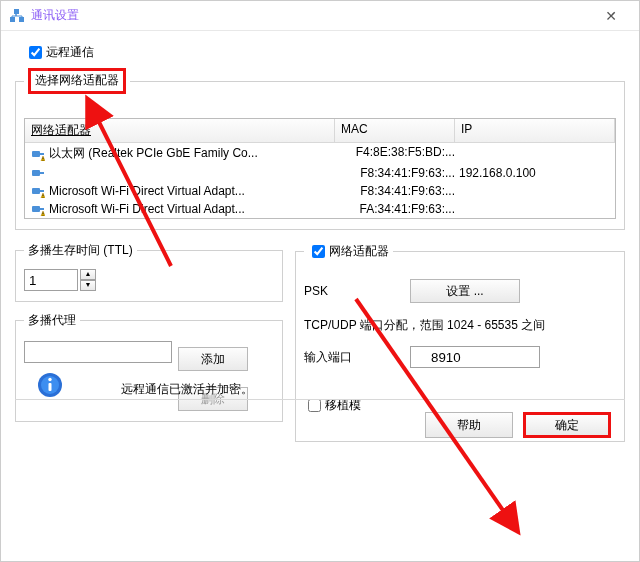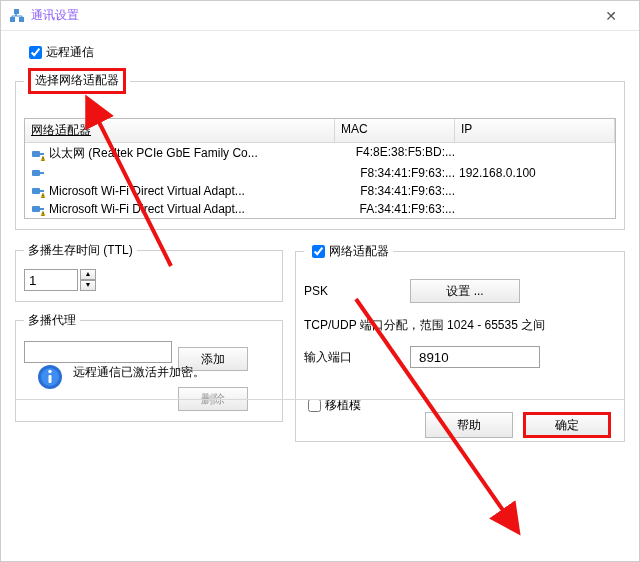--- a/index.html
+++ b/index.html
@@ -38,23 +38,23 @@
   .spin-btns { display: flex; flex-direction: column; margin-left: 2px; }
   .spin-btn { width: 16px; height: 11px; border: 1px solid #a0a0a0; background: linear-gradient(#fdfdfd,#e8e8e8); font-size: 7px; line-height: 7px; text-align: center; cursor: pointer; }
   .proxy-fs { margin-top: 10px; min-height: 98px; }
   .proxy-input { width: 148px; height: 22px; border: 1px solid #a0a0a0; background: #fff; margin-top: 6px; display: inline-block; vertical-align: top; }
   .btn { width: 70px; height: 24px; border: 1px solid #b8b8b8; background: linear-gradient(#fdfdfd,#eaeaea); cursor: pointer; font-family: inherit; font-size: 12px; padding: 0; }
   .btn.disabled { color: #9a9a9a; cursor: default; }
   .proxy-btns { display: inline-flex; flex-direction: column; gap: 16px; margin-left: 6px; margin-top: 12px; vertical-align: top; }
   .enc-fs { min-height: 200px; }
   .field-row { display: flex; align-items: center; margin-top: 12px; }
   .field-label { width: 106px; }
-  .txt-input { height: 22px; border: 1px solid #a0a0a0; padding: 2px 8px; width: 130px; background: #fff; }
+  .txt-input { height: 22px; border: 1px solid #a0a0a0; padding: 2px 20px; width: 130px; background: #fff; }
   .setting-btn { width: 110px; }
-  .status-row { position: absolute; left: 36px; bottom: 60px; display: flex; align-items: flex-start; }
+  .status-row { position: absolute; left: 36px; bottom: 52px; display: flex; align-items: flex-end; gap: 48px; }
   .info-icon { width: 26px; height: 26px; margin-right: 10px; }
   .bottom-btns { position: absolute; right: 28px; bottom: 12px; display: flex; gap: 10px; }
   .bottom-btns .btn { width: 88px; height: 26px; }
   .btn.ok { border: 3px solid #e11; padding: 0; }
   
   .arrow-svg { position: absolute; pointer-events: none; }
   .divider-line { border: none; border-top: 1px solid #d8d8d8; margin: 0; position: absolute; left: 14px; right: 14px; bottom: 50px; }
 </style>
 </head>
 <body>

